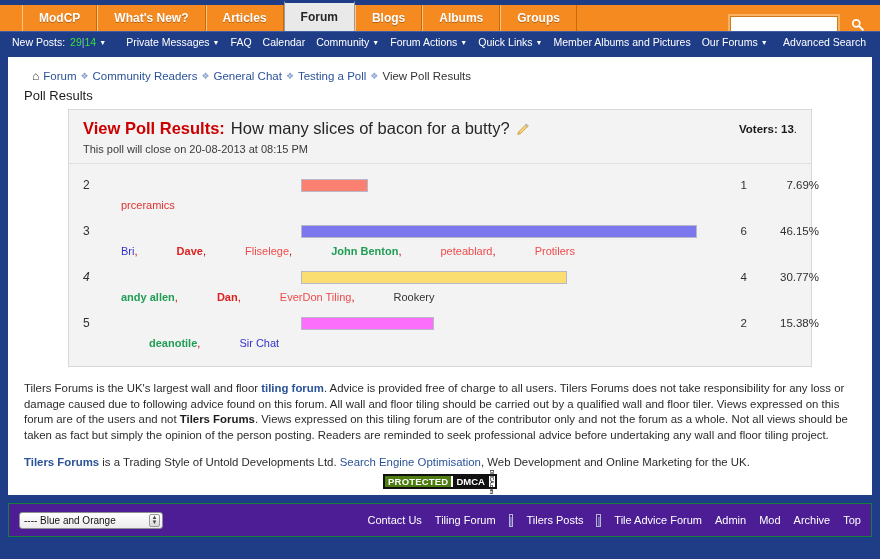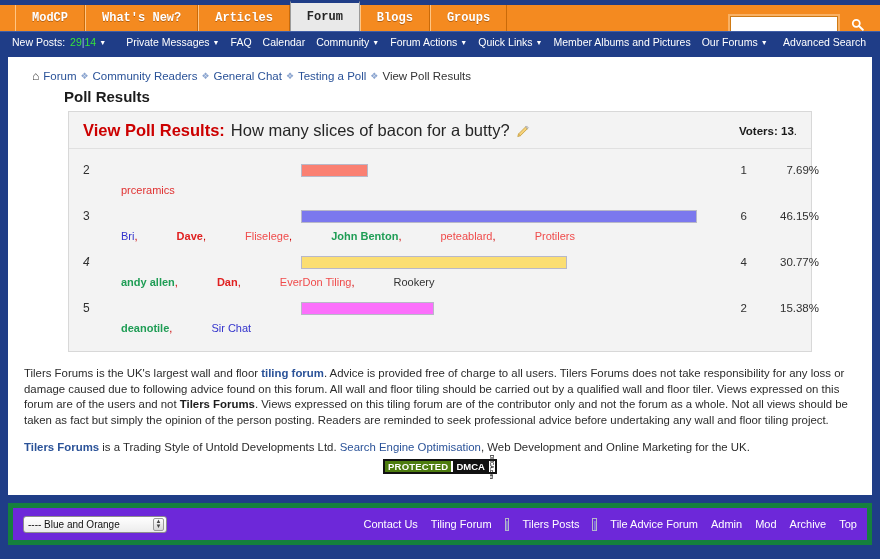--- a/index.html
+++ b/index.html
@@ -14,21 +14,21 @@
 
   
   .topstrip {
     position: relative;
     height: 31px;
     background: #f48a20;
     border-top: 5px solid #1f3d87;
     display: flex;
     align-items: flex-end;
   }
-  .tabs { display: flex; align-items: flex-end; height: 26px; margin-left: 15px; font-family: Liberation Mono, monospace; }
+  .tabs { display: flex; align-items: flex-end; height: 26px; margin-left: 22px; }
   .tab {
     height: 26px;
     padding: 0 16px;
     display: flex; align-items: center; justify-content: center;
     color: #ffffff;
     font-size: 12px; font-weight: bold;
     background: #f48a20;
     border-left: 1px solid #ffc583;
     border-right: 1px solid #c96a09;
     text-shadow: 0 1px 0 rgba(120,55,0,.5);
@@ -97,21 +97,21 @@
   }
   .breadcrumb {
     font-size: 11.5px; color: #2a5298;
     display: flex; align-items: center; gap: 4px;
     padding: 2px 0 3px 10px;
   }
   .breadcrumb .home { color: #3a3a3a; font-size: 12px; }
   .breadcrumb a { color: #2a5298; text-decoration: none; cursor: pointer; }
   .breadcrumb .sep { color: #8aa4cf; font-size: 9px; }
   .breadcrumb .cur { color: #333; }
-  .polltitle-sm { font-size: 15px; font-weight: bold; color: #1c1c1c; padding: 2px 0 6px 2px; margin-left: 40px; }
+  .polltitle-sm { font-size: 13px; font-weight: normal; color: #1c1c1c; padding: 2px 0 6px 2px; }
 
   
   .pollbox {
     margin: 0 46px 0 46px;
     background: #f3f3f3;
     border: 1px solid #d8d8d8;
   }
   .pollhead {
     padding: 9px 14px 8px 14px;
     display: flex; align-items: flex-start; justify-content: space-between;
@@ -175,22 +175,22 @@
   .dmca-badge .d3 {
     width: 7px; background: #fff; color:#222; font-size: 4.5px;
     writing-mode: vertical-rl; display:flex; align-items:center; justify-content:center;
     border-left: 1px solid #111;
   }
 
   
   .bottombar {
     margin: 8px 8px 0 8px;
     height: 28px;
-    background: #6d28d9;
-    border: 5px solid #15803d;
+    background: #4c1d95;
+    border: 1px solid #15803d;
     display: flex; align-items: center; justify-content: space-between;
     padding: 16px 10px;
   }
   .styleselect {
     width: 144px; height: 17px;
     background: linear-gradient(#ffffff, #ececec);
     border: 1px solid #8e8e8e;
     border-radius: 3px;
     font-size: 10px; color: #111;
     display: flex; align-items: center;
@@ -225,20 +225,23 @@
           <span>What's New?</span>
         </div>
         <div class="tab">
           <span>Articles</span>
         </div>
         <div class="tab active">
           <span>Forum</span>
         </div>
         <div class="tab">
           <span>Blogs</span>
+        </div>
+        <div class="tab">
+          <span>Albums</span>
         </div>
         <div class="tab">
           <span>Groups</span>
         </div>
       </div>
     <div class="searchwrap">
       <input class="searchbox" type="text" value="" placeholder="" style="">
       <div class="searchbtn">
         <svg width="13" height="13" viewBox="0 0 16 16">
           <circle cx="6.5" cy="6.5" r="4.3" fill="none" stroke="#fff" stroke-width="2.2"></circle>
@@ -291,20 +294,21 @@
             <span class="vpr">View Poll Results:</span>
             <span>How many slices of bacon for a butty?</span>
             <span class="pencil">
               <svg width="14" height="14" viewBox="0 0 16 16">
                 <path d="M2 13.2l.9-3 8-8 2.1 2.1-8 8-3 .9z" fill="#f7d27a" stroke="#b99028" stroke-width="0.8"></path>
                 <path d="M10.9 2.2l2.1 2.1 1.1-1.1-2.1-2.1-1.1 1.1z" fill="#d9d9d9" stroke="#8a8a8a" stroke-width="0.7"></path>
                 <path d="M2.9 10.2l2.1 2.1" stroke="#c98b2b" stroke-width="0.7"></path>
               </svg>
             </span>
           </h2>
+          <div class="pollclose">This poll will close on 20-08-2013 at 08:15 PM</div>
         </div>
         <div class="voters">
           <b>Voters:</b>
           <b>13</b><span>.</span>
         </div>
       </div>
 
       <div class="polltable" id="polltable">
           <div class="prow">
             <div class="prow-top">
@@ -341,21 +345,21 @@
           </div>
           <div class="prow">
             <div class="prow-top">
               <div class="opt-label">5</div>
               <div class="bar-cell">
                 <span class="bar" style="width: 33.2%; background: rgb(251, 111, 251);"></span>
               </div>
               <div class="cnt">2</div>
               <div class="pct">15.38%</div>
             </div>
-            <div class="voterlist"><span class="vn" style="color: rgb(31, 157, 85); font-weight: bold;">deanotile</span><span class="sep">, </span><span class="vn" style="color: rgb(51, 51, 204);">Sir Chat</span></div>
+            <div class="voterlist"><span class="vn" style="color: rgb(31, 157, 85); font-weight: bold; margin-left: 28px;">deanotile</span><span class="sep">, </span><span class="vn" style="color: rgb(51, 51, 204);">Sir Chat</span></div>
           </div>
         </div>
     </div>
 
     <div class="disclaimer">
       <span>Tilers Forums is the UK's largest wall and floor </span><a class="lnk">tiling forum</a><span>. Advice is provided free of charge to all users. Tilers Forums does not take responsibility for any loss or damage caused due to following advice found on this forum. All wall and floor tiling should be carried out by a qualified wall and floor tiler. Views expressed on this forum are of the users and not </span><b>Tilers Forums</b><span>. Views expressed on this tiling forum are of the contributor only and not the forum as a whole. Not all views should be taken as fact but simply the opinion of the person posting. Readers are reminded to seek professional advice before undertaking any wall and floor tiling project.</span>
     </div>
 
     <div class="trading">
       <span class="tf">Tilers Forums</span><span> is a Trading Style of Untold Developments Ltd. </span><a class="lnk">Search Engine Optimisation</a><span>, Web Development and Online Marketing for the UK.</span>

